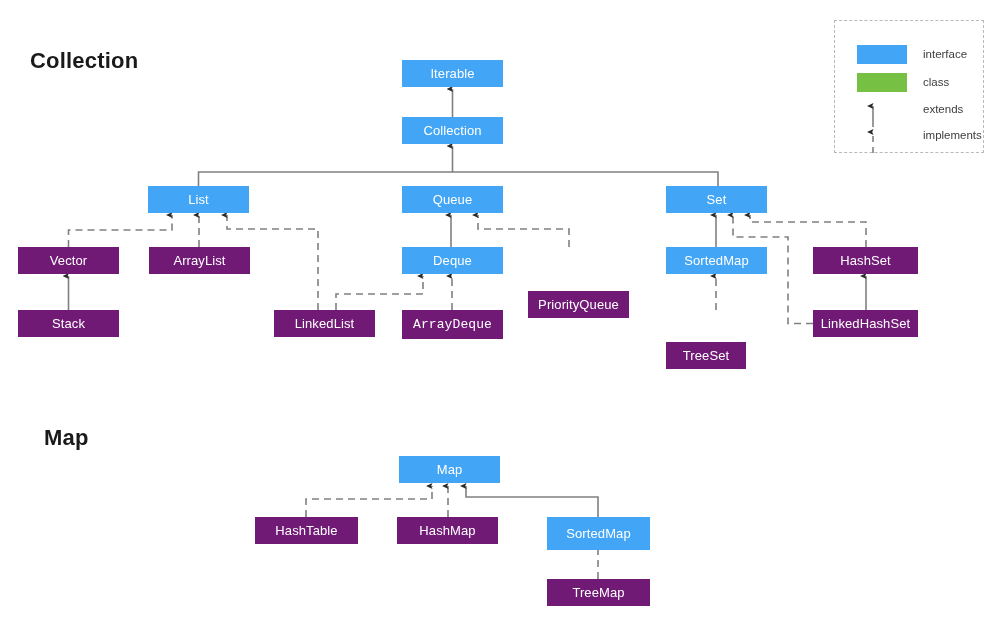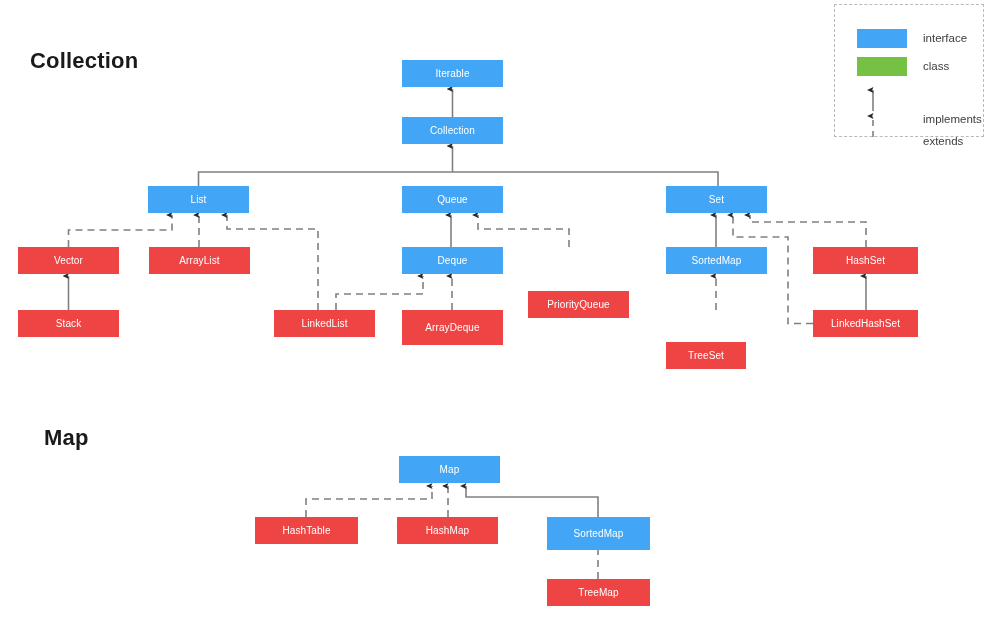--- a/index.html
+++ b/index.html
@@ -28,41 +28,41 @@
     height: 625px;
     pointer-events: none;
   }
   .node {
     position: absolute;
     box-sizing: border-box;
     display: flex;
     align-items: center;
     justify-content: center;
     color: #ffffff;
-    font-size: 10px;
+    font-size: 13px;
     letter-spacing: 0.1px;
     white-space: nowrap;
     z-index: 3;
   }
   .node.iface { background: #42a5f5; }
-  .node.klass { background: #ef4444; }
+  .node.klass { background: #701a75; }
 
   .section-title {
     position: absolute;
     font-size: 22px;
     font-weight: bold;
     color: #1a1a1a;
     letter-spacing: 0.2px;
     z-index: 4;
   }
 
   #legend {
     position: absolute;
     left: 834px;
-    top: 4px;
+    top: 20px;
     width: 150px;
     height: 133px;
     border: 1px dashed #b9b9b9;
     box-sizing: border-box;
     z-index: 5;
   }
   .legend-row {
     position: absolute;
     left: 0;
     width: 100%;
@@ -155,21 +155,21 @@
   <div class="node iface" style="left:402px; top:186px; width:101px; height:27px;">Queue</div>
   <div class="node iface" style="left:666px; top:186px; width:101px; height:27px;">Set</div>
   <div class="node klass" style="left:18px; top:247px; width:101px; height:27px;">Vector</div>
   <div class="node klass" style="left:149px; top:247px; width:101px; height:27px;">ArrayList</div>
   <div class="node iface" style="left:402px; top:247px; width:101px; height:27px;">Deque</div>
   <div class="node klass" style="left:528px; top:247px; width:101px; height:27px;margin-top:44px;">PriorityQueue</div>
   <div class="node iface" style="left:666px; top:247px; width:101px; height:27px;">SortedMap</div>
   <div class="node klass" style="left:813px; top:247px; width:105px; height:27px;">HashSet</div>
   <div class="node klass" style="left:18px; top:310px; width:101px; height:27px;">Stack</div>
   <div class="node klass" style="left:274px; top:310px; width:101px; height:27px;">LinkedList</div>
-  <div class="node klass" style="left:402px; top:310px; width:101px; height:35px;">ArrayDeque</div>
+  <div class="node klass" style="left:402px; top:310px; width:101px; height:29px;font-family:Liberation Mono, monospace;">ArrayDeque</div>
   <div class="node klass" style="left:666px; top:310px; width:80px; height:27px;margin-top:32px;">TreeSet</div>
   <div class="node klass" style="left:813px; top:310px; width:105px; height:27px;">LinkedHashSet</div>
   <div class="node iface" style="left:399px; top:456px; width:101px; height:27px;">Map</div>
   <div class="node klass" style="left:255px; top:517px; width:103px; height:27px;">HashTable</div>
   <div class="node klass" style="left:397px; top:517px; width:101px; height:27px;">HashMap</div>
   <div class="node iface" style="left:547px; top:517px; width:103px; height:33px;">SortedMap</div>
   <div class="node klass" style="left:547px; top:579px; width:103px; height:27px;">TreeMap</div>
 
   <div id="legend">
     <div class="legend-row" style="top:22px;">
@@ -177,21 +177,21 @@
       <span class="legend-label">interface</span>
     </div>
     <div class="legend-row" style="top:50px;">
       <span class="legend-swatch klass"></span>
       <span class="legend-label">class</span>
     </div>
     <div class="legend-row" style="top:76px; height:30px;">
       <svg class="legend-arrow" width="50" height="30" viewBox="0 0 50 30" xmlns="http://www.w3.org/2000/svg">
         <path d="M 16 30 L 16 9" stroke="#808080" stroke-width="1.6" fill="none" marker-end="url(#arrowhead)"></path>
       </svg>
-      <span class="legend-label" style="top:6px;margin-top:48px;">extends</span>
+      <span class="legend-label" style="top:6px;">extends</span>
     </div>
     <div class="legend-row" style="top:102px; height:30px;">
       <svg class="legend-arrow" width="50" height="30" viewBox="0 0 50 30" xmlns="http://www.w3.org/2000/svg">
         <path d="M 16 30 L 16 9" stroke="#808080" stroke-width="1.6" fill="none" stroke-dasharray="6 5" marker-end="url(#arrowhead)"></path>
       </svg>
       <span class="legend-label" style="top:6px;">implements</span>
     </div>
   </div>
 
 </div>

